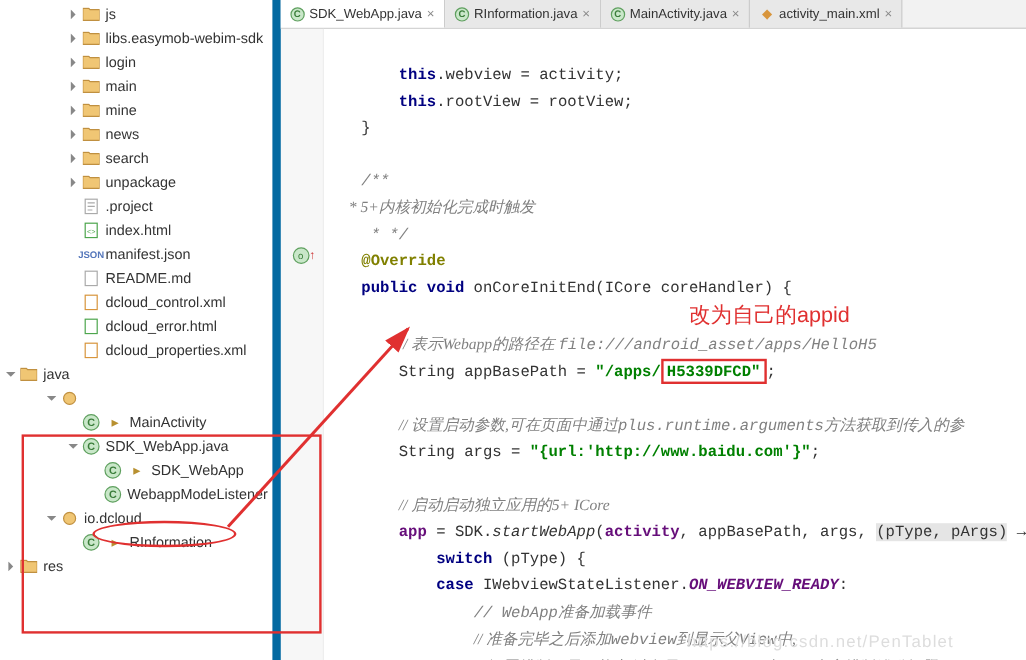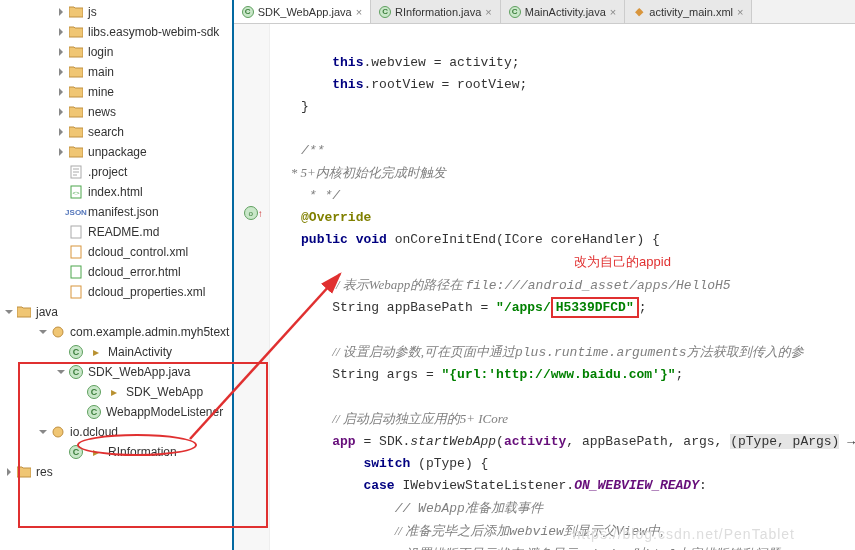--- a/index.html
+++ b/index.html
@@ -1,18 +1,18 @@
 <!DOCTYPE html>
 <html><head>
 <meta charset="utf-8">
 <style>
 * { margin: 0; padding: 0; box-sizing: border-box; }
 body { font-family: "Segoe UI", Arial, sans-serif; font-size: 12px; background: #fff; color: #333; overflow: hidden; width: 855px; height: 550px; position: relative; }
 .ide { display: flex; height: 550px; }
-.sidebar { width: 268px; background: #fff; border-right: 2px solid #0369a1; overflow: hidden; }
+.sidebar { width: 268px; background: #fff; border-right: 7px solid #0369a1; overflow: hidden; }
 .tree { padding-top: 2px; }
 .tree-node { display: flex; align-items: center; height: 20px; padding-left: 4px; cursor: pointer; white-space: nowrap; }
 .arrow { display: inline-flex; width: 14px; height: 14px; align-items: center; justify-content: center; color: #888; }
 .arrow svg { width: 8px; height: 8px; }
 .spacer { width: 14px; display: inline-block; }
 .icon { width: 16px; height: 16px; display: inline-flex; align-items: center; justify-content: center; margin-right: 4px; }
 .folder-icon { color: #d8a23a; }
 .folder-icon svg { width: 14px; height: 12px; }
 .file-icon svg { width: 14px; height: 14px; }
 .class-icon { width: 14px; height: 14px; border-radius: 50%; background: #c9e7c9; border: 1px solid #5fa05f; color: #3a7d3a; font-size: 9px; font-weight: bold; display: inline-flex; align-items: center; justify-content: center; }
@@ -41,21 +41,21 @@
 .k { color: #000080; font-weight: bold; }
 .kthis { color: #000080; font-weight: bold; }
 .s { color: #008000; font-weight: bold; }
 .c { color: #808080; font-style: italic; }
 .ci { color: #808080; font-style: italic; }
 .ann { color: #808000; font-weight: bold; }
 .mstatic { font-style: italic; }
 .field { color: #660E7A; font-weight: bold; }
 .const { color: #660E7A; font-weight: bold; font-style: italic; }
 .hlred { border: 2px solid #e03030; padding: 1px 3px; }
-.redtxt { color: #e03030; font-family: "SimSun","Microsoft YaHei",sans-serif; font-size: 13px; }
+.redtxt { color: #e03030; font-family: "SimSun","Microsoft YaHei",sans-serif; font-size: 18px; }
 .cn { font-family: "SimSun","Microsoft YaHei"; }
 
 .redbox { position: absolute; border: 2px solid #e03030; pointer-events: none; }
 .redcircle { position: absolute; width: 120px; height: 22px; border: 2px solid #e03030; border-radius: 50%; pointer-events: none; }
 .redarrow { position: absolute; pointer-events: none; }
 .watermark { position: absolute; right: 60px; bottom: 8px; color: #ddd; font-family: Arial; font-size: 14px; letter-spacing: 1px; pointer-events: none; }
 </style>
 </head>
 <body>
 
@@ -244,21 +244,20 @@
           <span class="arrow">
             <svg viewBox="0 0 8 8">
               <path d="M0 2 L4 6 L8 2 Z" fill="#888"></path>
             </svg>
           </span>
           <span class="icon folder-icon">
             <svg viewBox="0 0 14 12">
               <circle cx="7" cy="6" r="5" fill="#f0c674" stroke="#c09040"></circle>
             </svg>
           </span>
-          <span class="label">com.example.admin.myh5text</span>
         </div>
       <div class="tree-node pad3">
           <span class="spacer"></span>
           <span class="icon">
             <span class="class-icon">C</span>
           </span>
           <span class="icon library-open">▸</span>
           <span class="label">MainActivity</span>
         </div>
       <div class="tree-node pad3">

